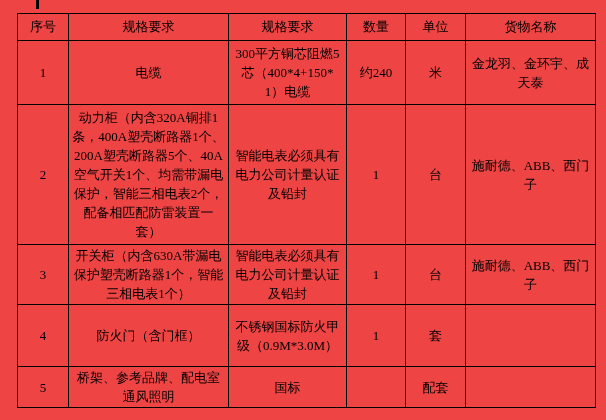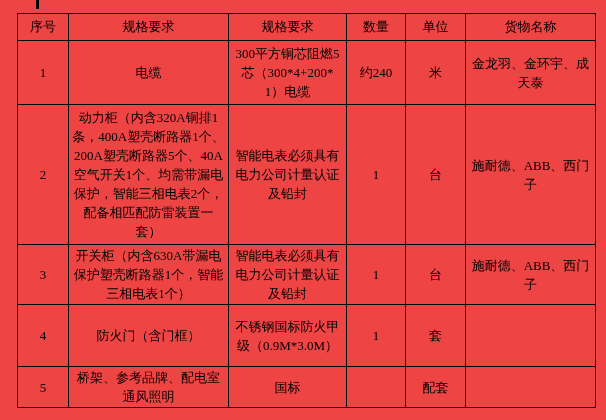--- a/index.html
+++ b/index.html
@@ -72,21 +72,21 @@
         <th>规格要求</th>
         <th>数量</th>
         <th>单位</th>
         <th>货物名称</th>
       </tr>
     </thead>
     <tbody>
       <tr class="r1">
         <td>1</td>
         <td>电缆</td>
-        <td>300平方铜芯阻燃5芯（300*4+200*1）电缆</td>
+        <td>300平方铜芯阻燃5芯（400*4+150*1）电缆</td>
         <td>约240</td>
         <td>米</td>
         <td>金龙羽、金环宇、成天泰</td>
       </tr>
       <tr class="r2">
         <td>2</td>
         <td>动力柜（内含320A铜排1条，400A塑壳断路器1个、200A塑壳断路器5个、40A空气开关1个、均需带漏电保护，智能三相电表2个，配备相匹配防雷装置一套）</td>
         <td>智能电表必须具有电力公司计量认证及铅封</td>
         <td>1</td>
         <td>台</td>

